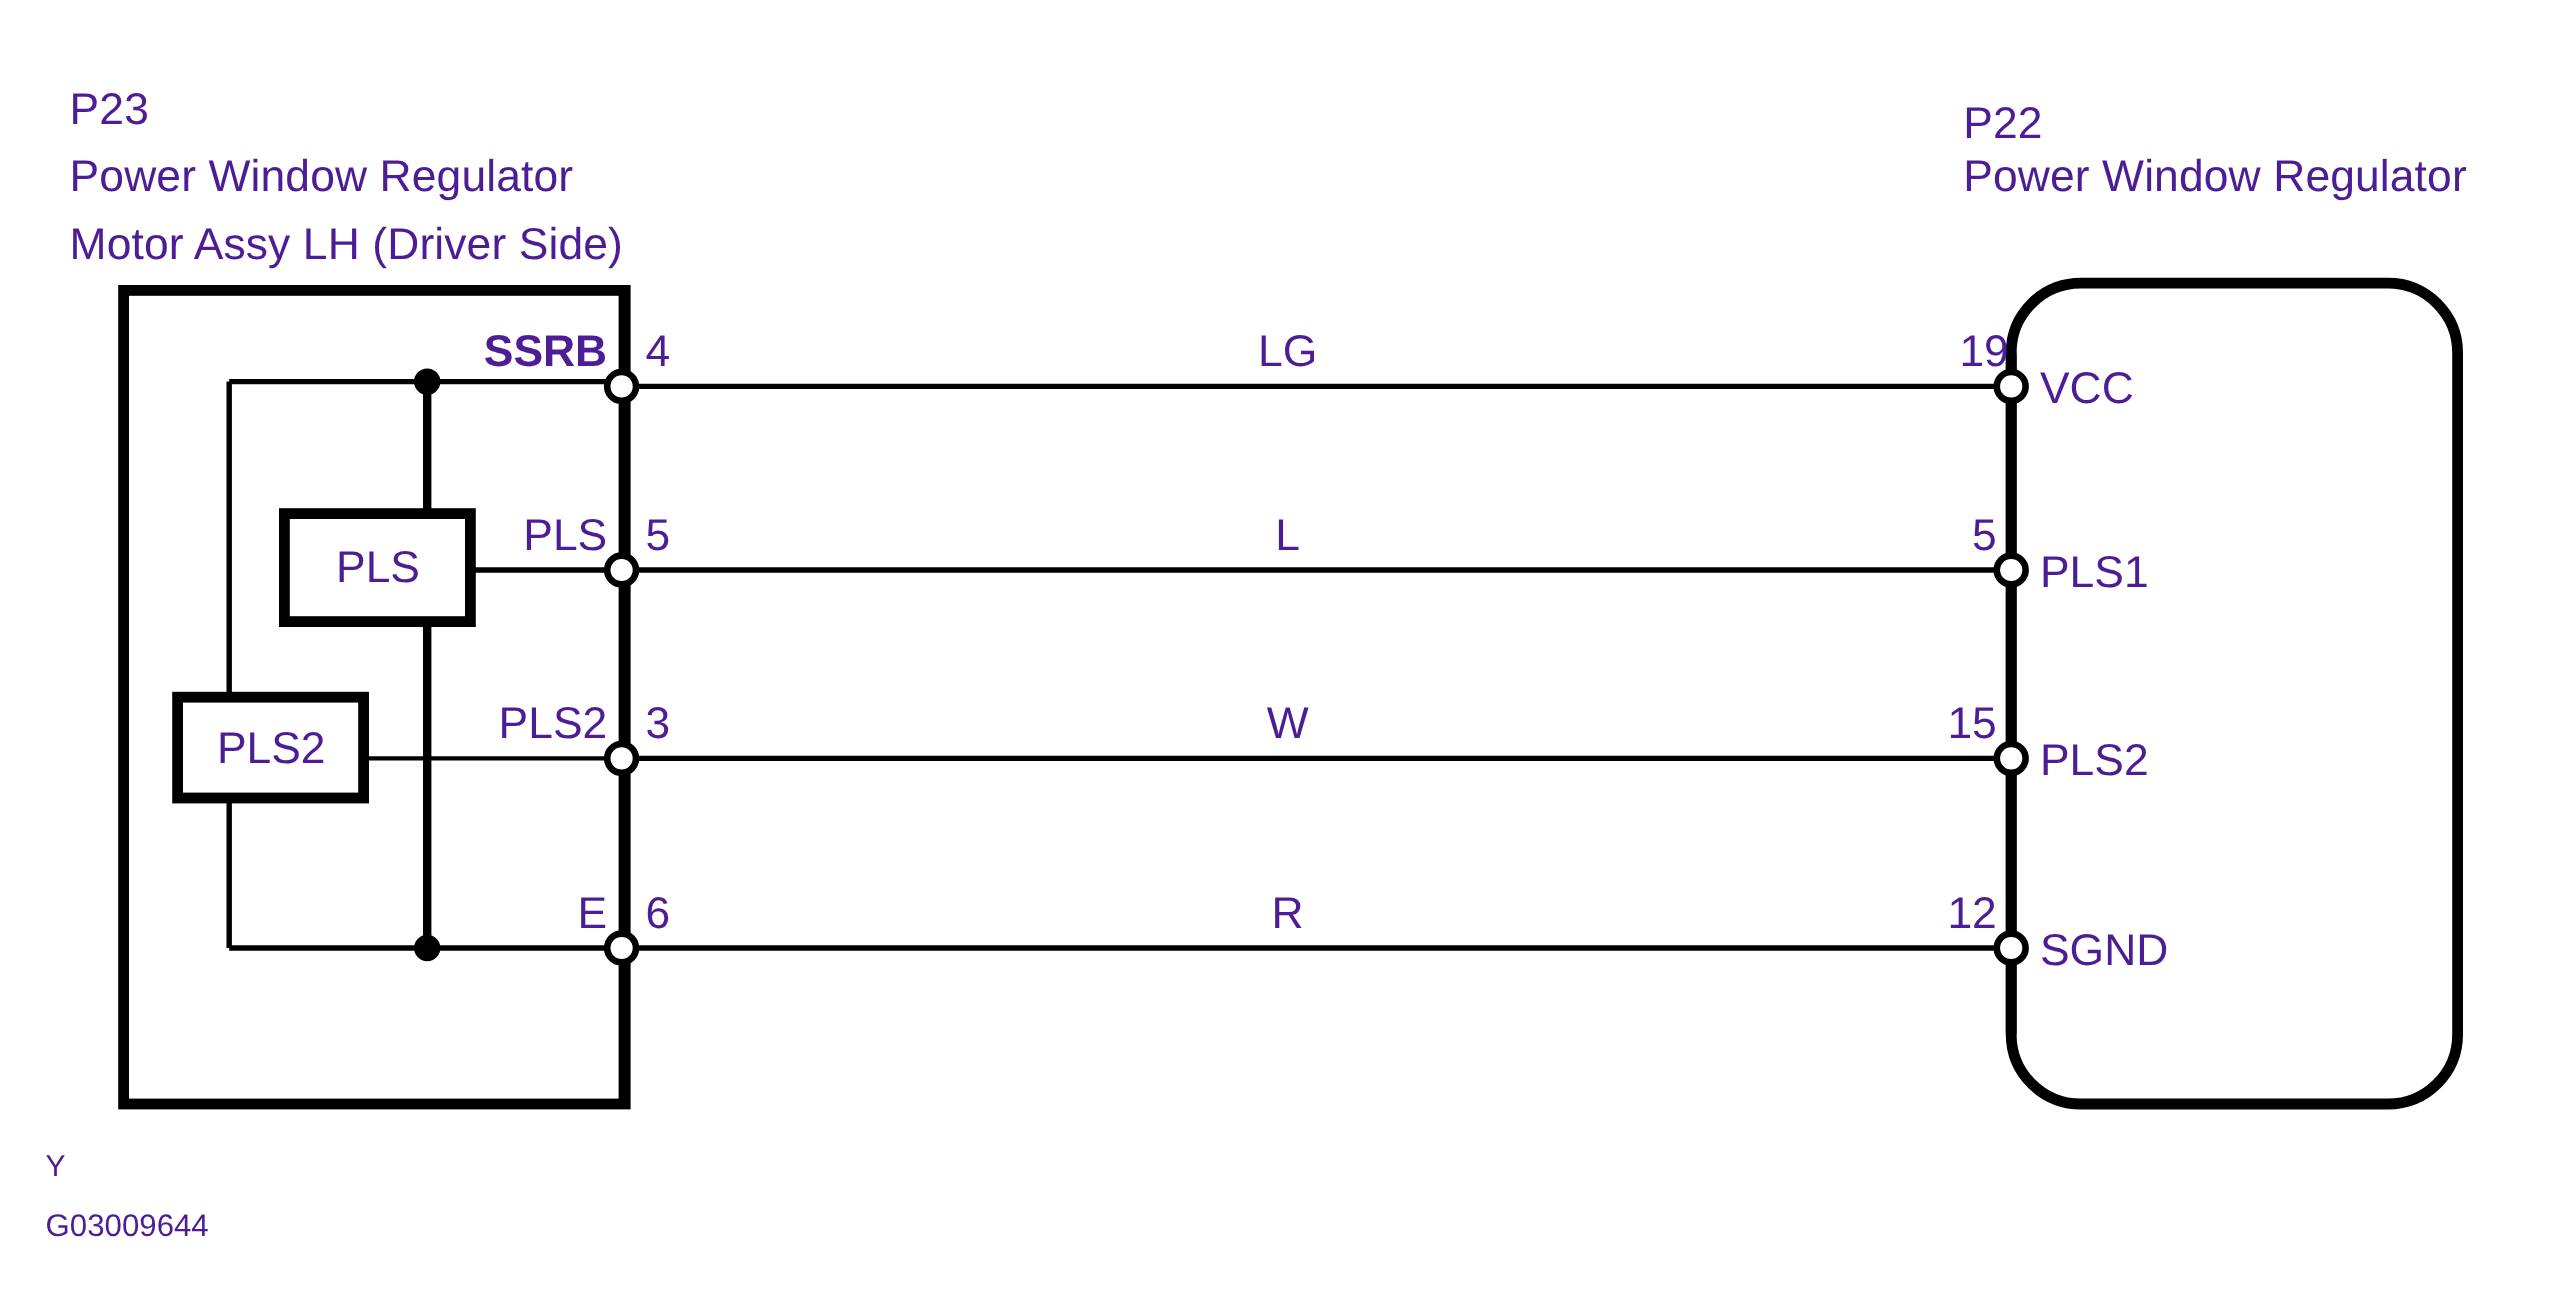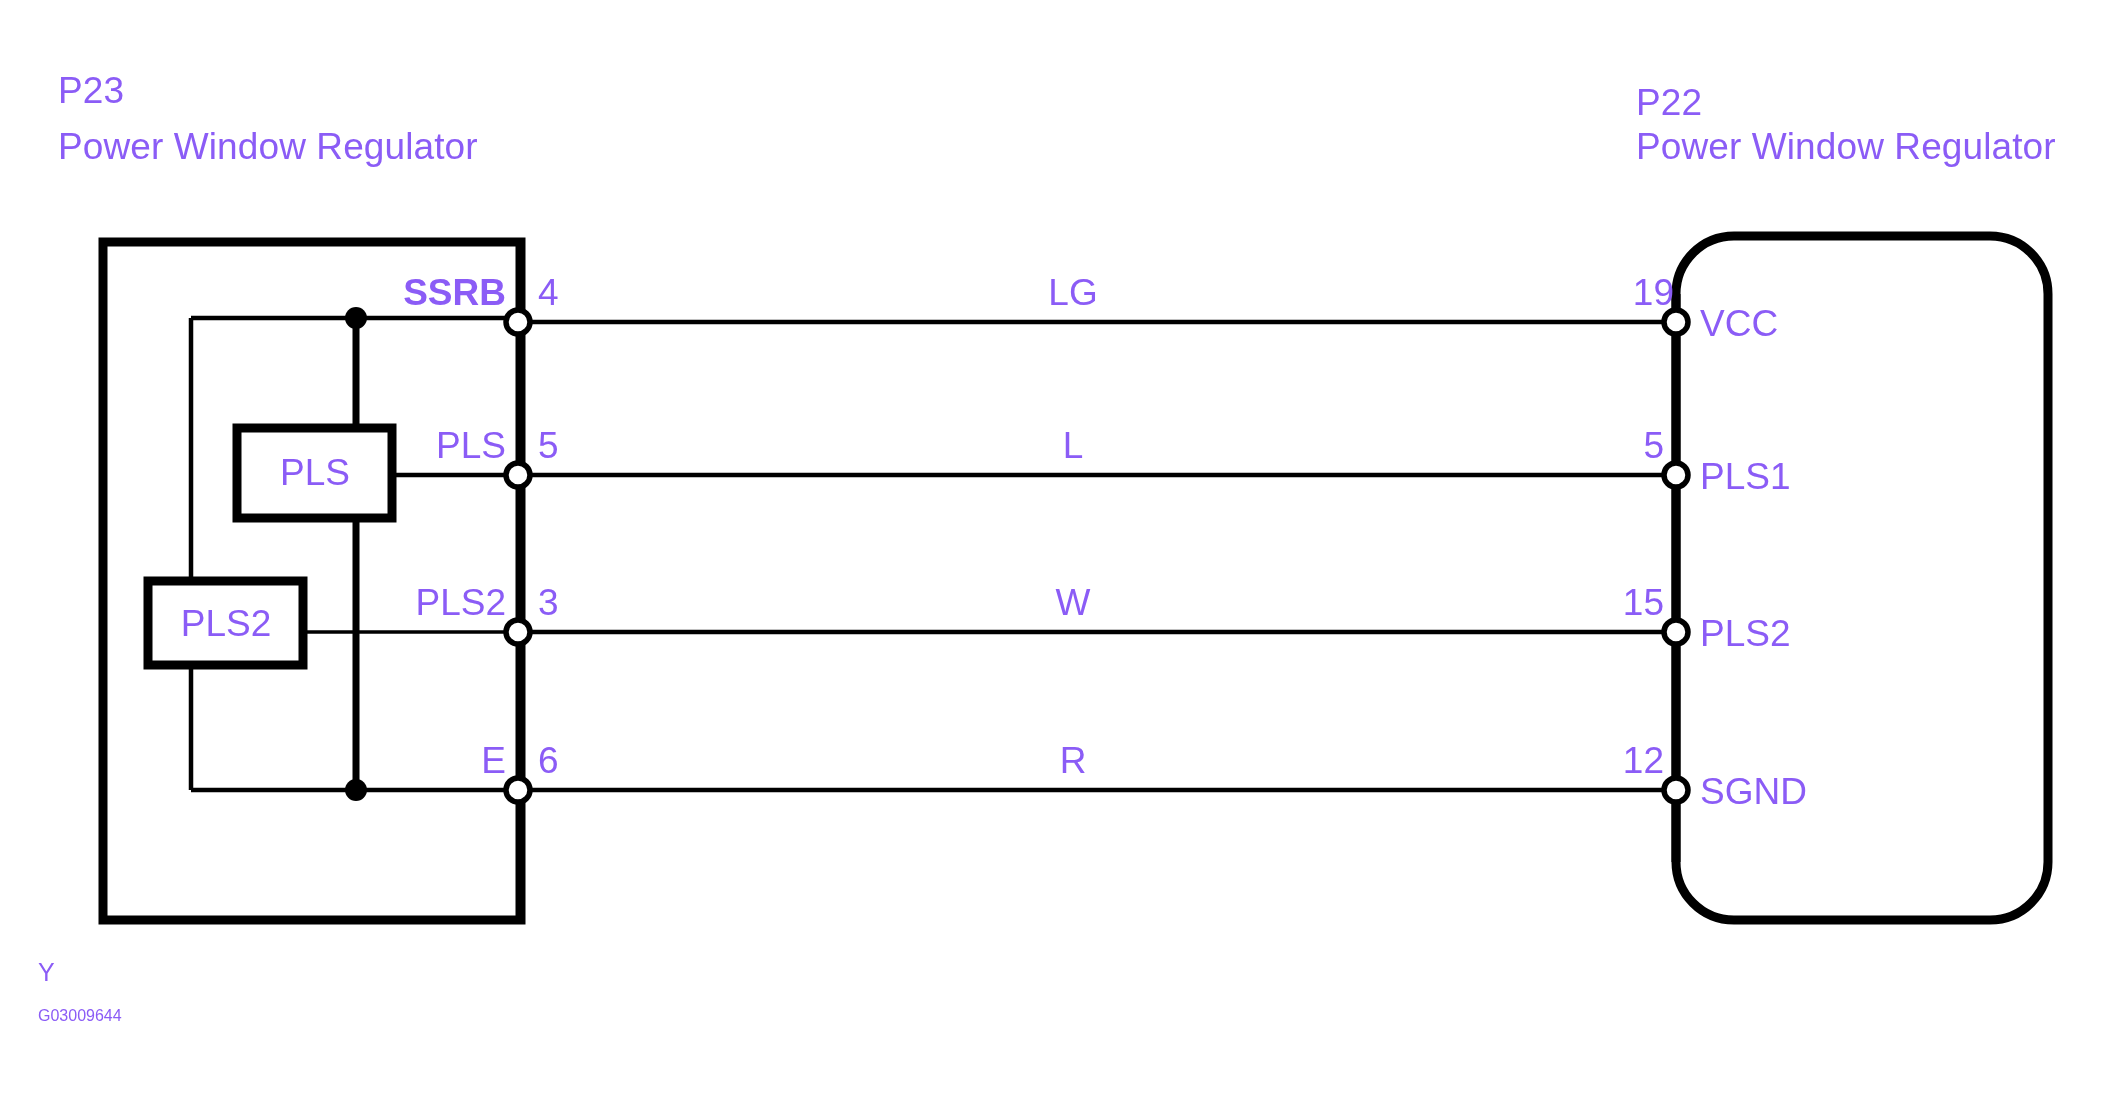--- a/index.html
+++ b/index.html
@@ -22,21 +22,21 @@
     position: absolute;
     left: 0;
     top: 0;
     width: 2124px;
     height: 1096px;
   }
   .txt {
     position: absolute;
     white-space: pre;
     font-family: "Liberation Sans", sans-serif;
-    color: #8b5cf6;
+    color: #4c1d95;
     line-height: 1.0;
   }
   .hdr-line {
     font-size: 37px;
     letter-spacing: 0.1px;
   }
   .pin-name {
     font-size: 37px;
   }
   .pin-num {
@@ -45,21 +45,21 @@
   .wire-label {
     font-size: 37px;
   }
   .box-label {
     font-size: 37px;
   }
   .footer-y {
     font-size: 25px;
   }
   .footer-code {
-    font-size: 16px;
+    font-size: 26px;
   }
   .ta-right { text-align: right; transform: translateX(-100%); }
   .ta-center { text-align: right; transform: translateX(-50%); }
 </style>
 </head>
 <body>
 
 <div id="diagram-root">
 
   <svg id="wiring-svg" viewBox="0 0 2124 1096" xmlns="http://www.w3.org/2000/svg">
@@ -100,20 +100,21 @@
     <path d="M 1676 294 L 1676 862" fill="none" stroke="#000000" stroke-width="9"></path>
 
     <circle cx="1676" cy="322" r="12" fill="#ffffff" stroke="#000000" stroke-width="5.5"></circle>
     <circle cx="1676" cy="475" r="12" fill="#ffffff" stroke="#000000" stroke-width="5.5"></circle>
     <circle cx="1676" cy="632" r="12" fill="#ffffff" stroke="#000000" stroke-width="5.5"></circle>
     <circle cx="1676" cy="790" r="12" fill="#ffffff" stroke="#000000" stroke-width="5.5"></circle>
   </svg>
 
   <div class="txt hdr-line" style="left:58px; top:72px;">P23</div>
   <div class="txt hdr-line" style="left:58px; top:128px;">Power Window Regulator</div>
+  <div class="txt hdr-line" style="left:58px; top:185px;">Motor Assy LH (Driver Side)</div>
 
   <div class="txt hdr-line" style="left:1636px; top:84px;">P22</div>
   <div class="txt hdr-line" style="left:1636px; top:128px;">Power Window Regulator</div>
 
   <div class="txt box-label ta-center" style="left:315px; top:454px;">PLS</div>
   <div class="txt box-label ta-center" style="left:226px; top:605px;">PLS2</div>
 
   <div class="txt pin-name ta-right" style="left:506px; top:274px;font-weight:bold;">SSRB</div>
   <div class="txt pin-name ta-right" style="left:506px; top:427px;">PLS</div>
   <div class="txt pin-name ta-right" style="left:506px; top:584px;">PLS2</div>

